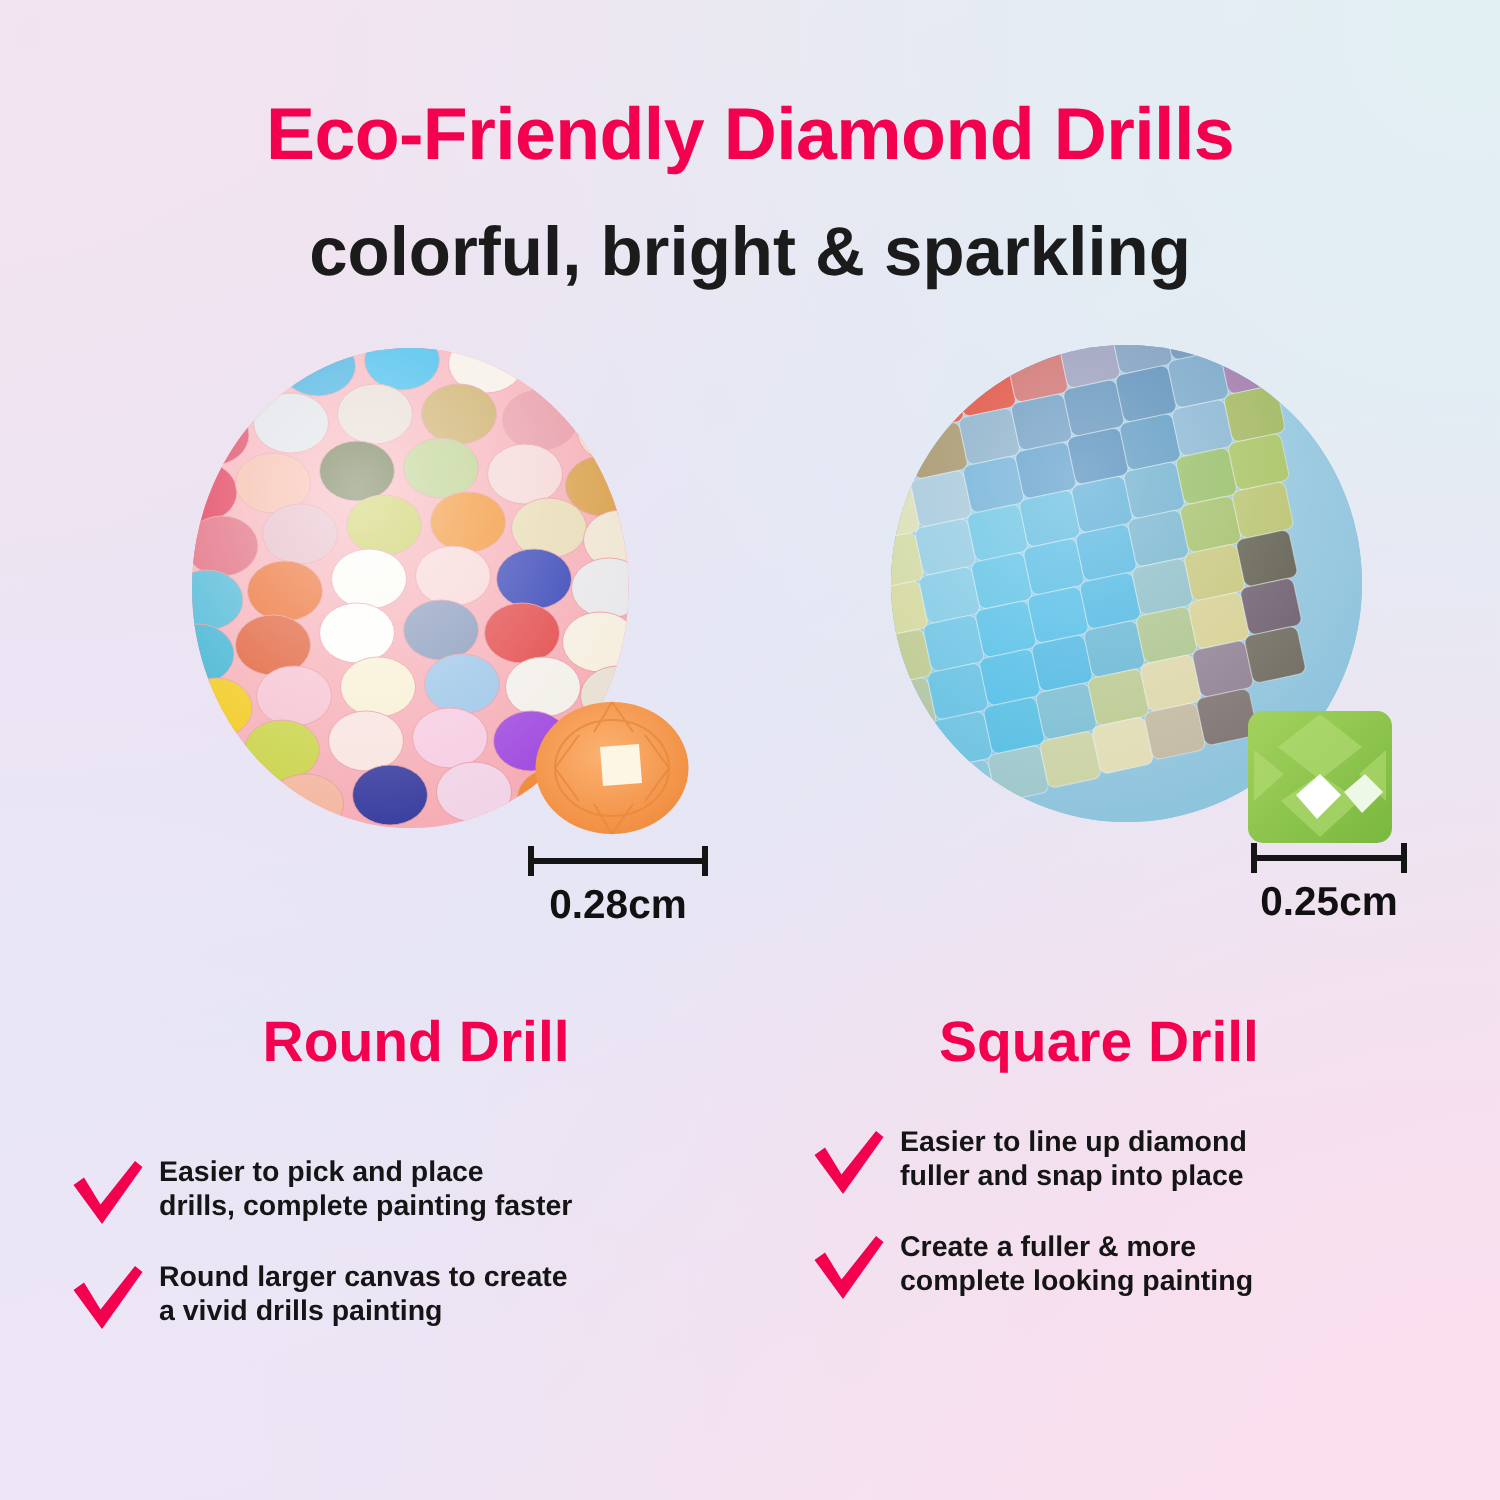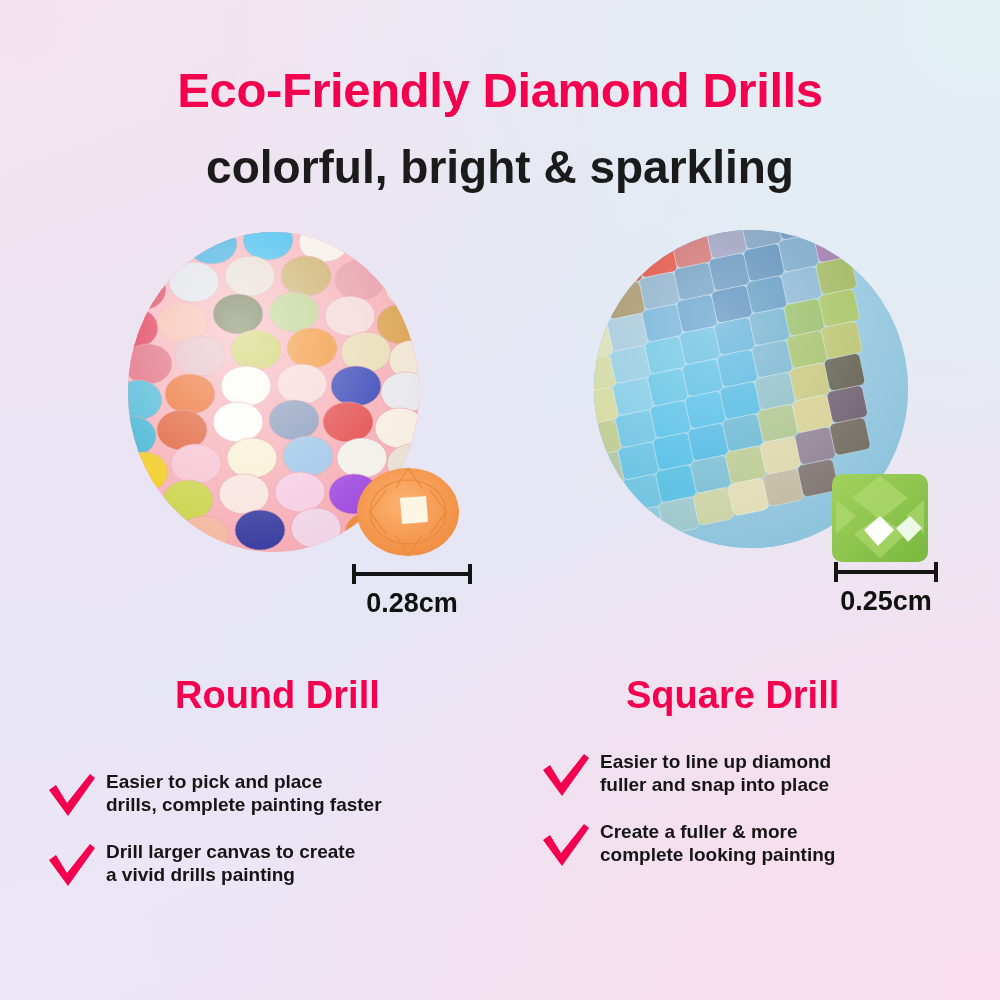--- a/index.html
+++ b/index.html
@@ -441,21 +441,21 @@
         <span class="l2">drills, complete painting faster</span>
       </span>
     </div>
     <div class="bullet">
       <span class="check">
         <svg viewBox="0 0 52 46">
             <path d="M3 18 L10 13 L21 31 L44 2 L49 6 L22 44 Z" fill="#f3004f"></path>
           </svg>
       </span>
       <span class="bullet-text">
-        <span>Drill larger canvas to create</span>
+        <span>Round larger canvas to create</span>
         <span class="l2">a vivid drills painting</span>
       </span>
     </div>
   </div>
 
   <div class="bullets" id="square-bullets">
     <div class="bullet">
       <span class="check">
         <svg viewBox="0 0 52 46">
             <path d="M3 18 L10 13 L21 31 L44 2 L49 6 L22 44 Z" fill="#f3004f"></path>

